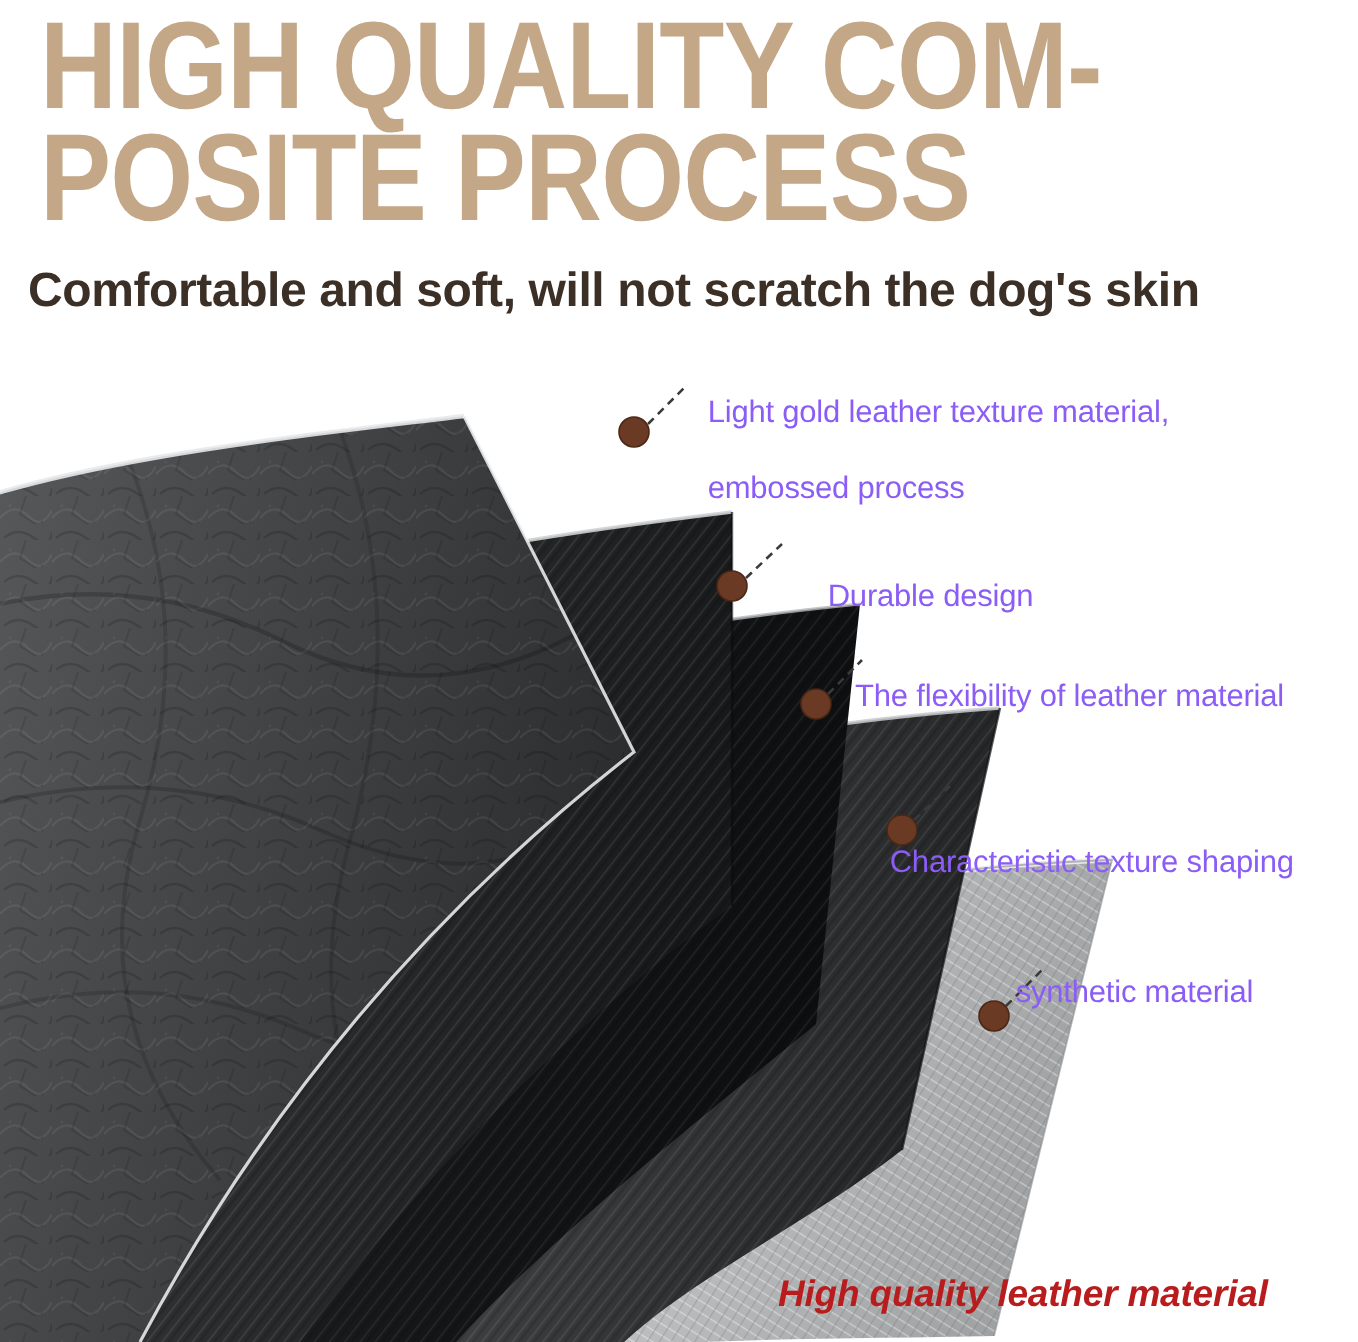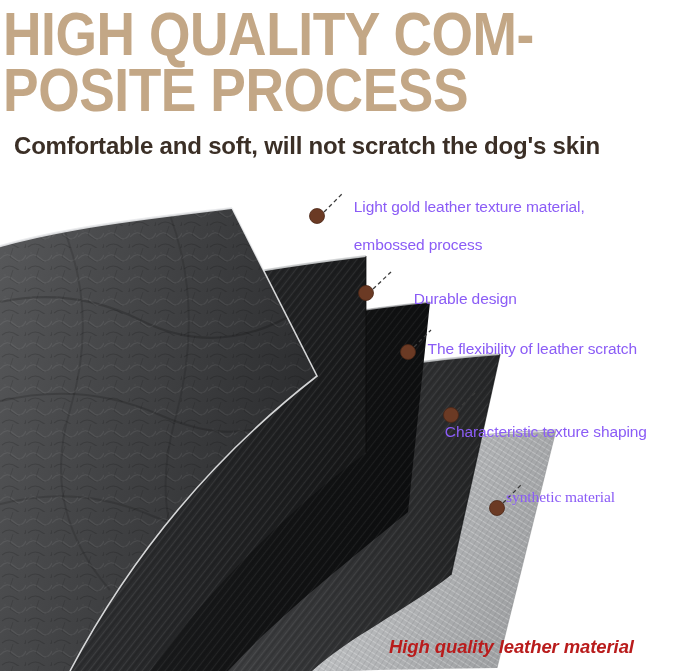--- a/index.html
+++ b/index.html
@@ -12,21 +12,21 @@
     width: 679px;
     height: 671px;
     background: #ffffff;
     overflow: hidden;
     font-family: "Liberation Sans", sans-serif;
   }
 
   
   #headline {
     position: absolute;
-    left: 3px;
+    left: 20px;
     top: 0px;
     width: 660px;
   }
   .headline-line {
     display: block;
     font-family: "Liberation Sans Narrow", "Liberation Sans", sans-serif;
     font-weight: 700;
     font-size: 62px;
     line-height: 56px;
     letter-spacing: -0.5px;
@@ -66,21 +66,21 @@
     font-size: 15.5px;
     line-height: 19px;
     color: #8b5cf6;
     white-space: pre;
     letter-spacing: -0.1px;
   }
   #callout-label-0 { left: 337px; top: 178px; }
   #callout-label-1 { left: 397px; top: 270px; }
   #callout-label-2 { left: 411px; top: 320px; }
   #callout-label-3 { left: 428px; top: 403px; }
-  #callout-label-4 { left: 491px; top: 468px; font-family: Liberation Serif, serif; }
+  #callout-label-4 { left: 491px; top: 468px; }
 
   
   #bottom-caption {
     position: absolute;
     left: 389px;
     top: 636px;
     font-size: 18.5px;
     font-weight: 700;
     color: #b91c1c;
     letter-spacing: -0.1px;
@@ -246,21 +246,21 @@
   <div class="callout-label" id="callout-label-0">
     <span>Light gold leather texture material,</span><br>
     <span>embossed process</span>
   </div>
 
   <div class="callout-label" id="callout-label-1">
     <span>Durable design</span>
   </div>
 
   <div class="callout-label" id="callout-label-2">
-    <span>The flexibility of leather scratch</span>
+    <span>The flexibility of leather material</span>
   </div>
 
   <div class="callout-label" id="callout-label-3">
     <span>Characteristic texture shaping</span>
   </div>
 
   <div class="callout-label" id="callout-label-4">
     <span>synthetic material</span>
   </div>
 

